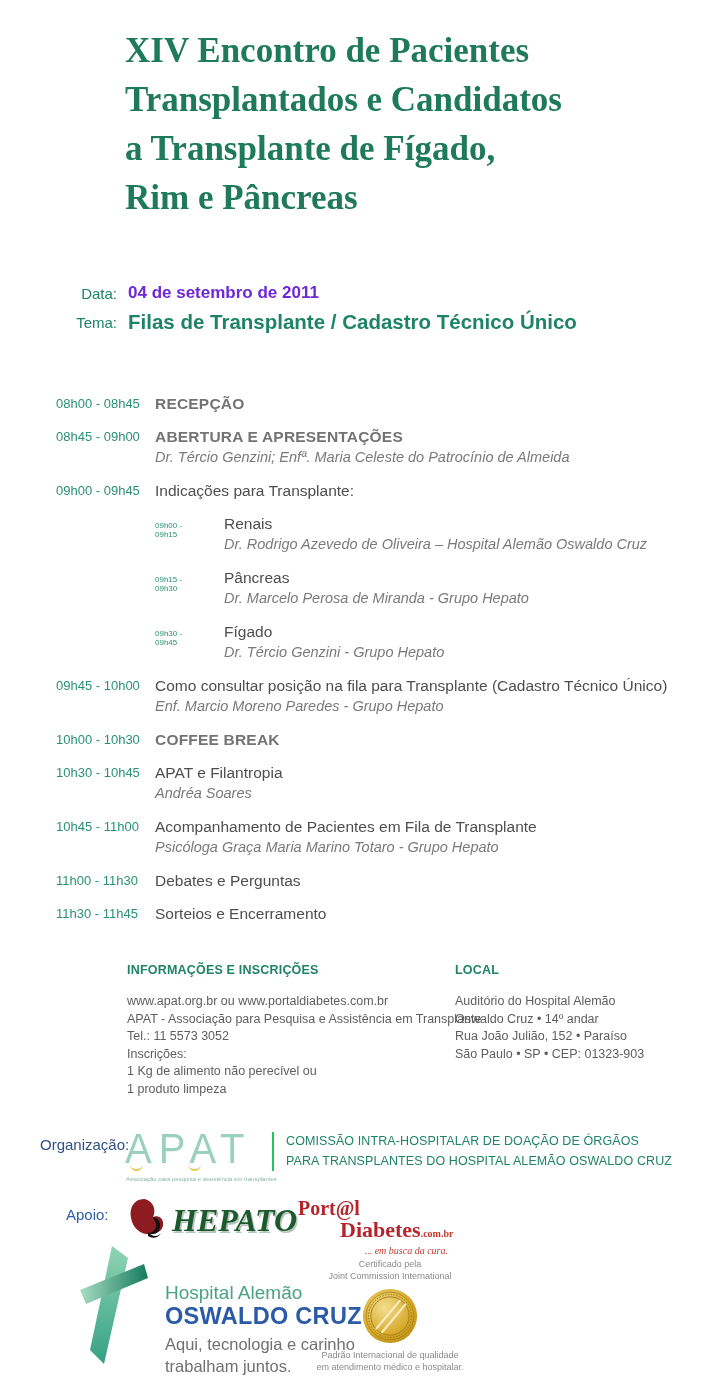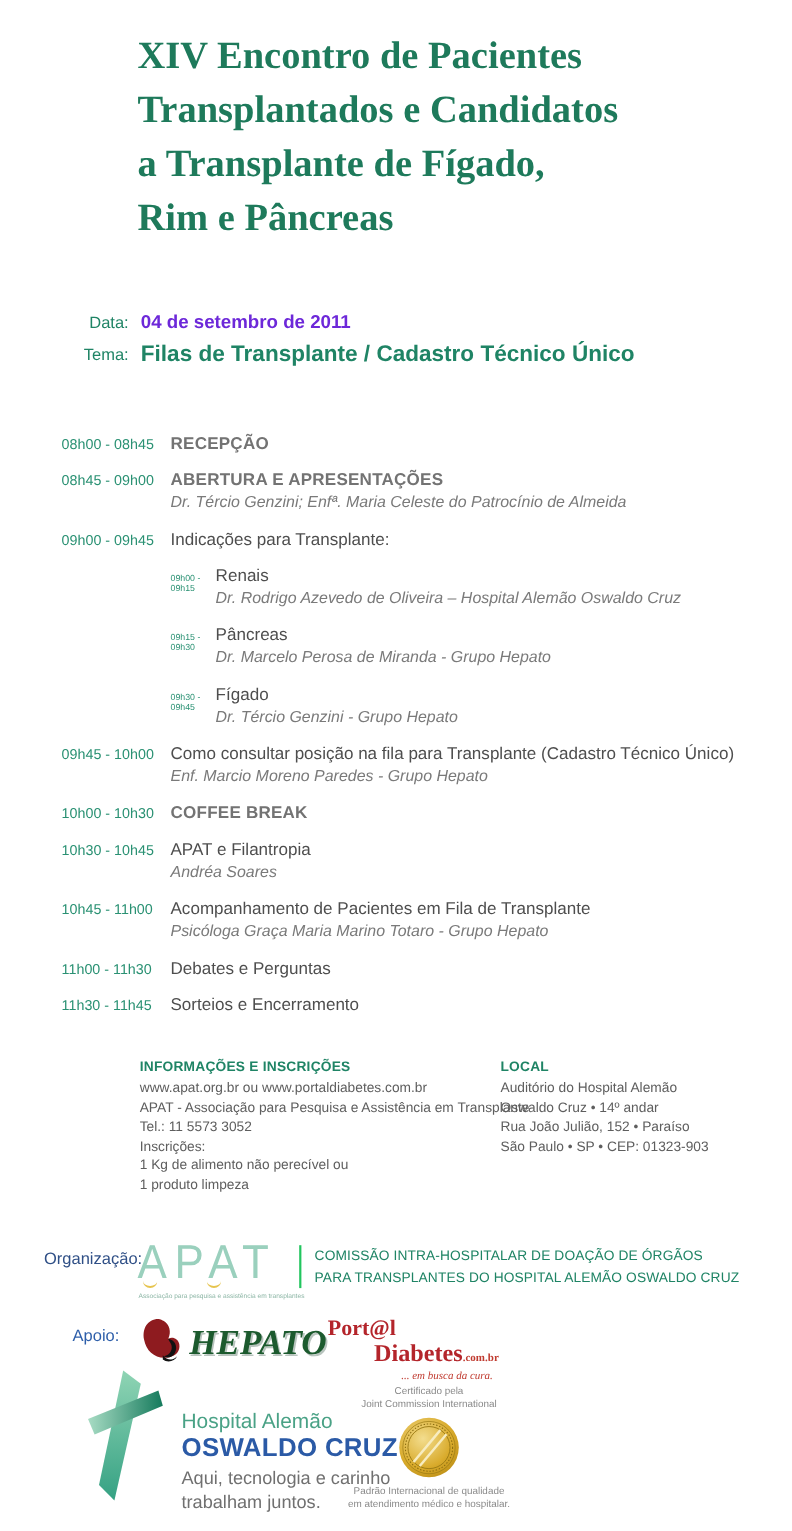--- a/index.html
+++ b/index.html
@@ -19,27 +19,27 @@
   .mv2{margin-left:11px;color:#1f8465;font-size:20.5px;font-weight:700;}
 
   
   .schedule{position:absolute;left:0;top:393px;width:720px;}
   .srow{display:flex;padding-left:28px;margin-bottom:12px;}
   .srow .time{width:99px;color:#2a9173;font-size:13px;padding-top:3px;flex-shrink:0;margin-left:28px;}
   .srow .body{flex:1;max-width:575px;}
   .stitle{color:#4e4e4e;font-size:15.5px;line-height:21px;}
   .stitle.hl{color:#737373;font-weight:700;letter-spacing:0.2px;}
   .speaker{color:#7a7a7a;font-size:14.5px;line-height:21px;font-style:italic;}
-  .srow.sub{padding-left:127px;}
+  .srow.sub{padding-left:127px;gap:28px;}
   .srow.sub .time{width:41px;font-size:8px;padding-top:8px;}
 
   
   .info{position:absolute;left:127px;top:963px;}
   .local{position:absolute;left:455px;top:963px;}
-  .blk-header{color:#1f8465;font-weight:700;font-size:12.5px;margin-bottom:4px;letter-spacing:0.2px;}
+  .blk-header{color:#1f8465;font-weight:700;font-size:12.5px;margin-bottom:16px;letter-spacing:0.2px;}
   .blk-line{color:#5e5e5e;font-size:12.5px;line-height:17.5px;white-space:nowrap;}
 
   
   .org{position:absolute;left:0;top:1122px;width:648px;height:72px;padding-left:12px;}
   .org-label{position:absolute;left:40px;top:14px;color:#2f4f86;font-size:15px;}
   .apat-logo{position:absolute;left:125px;top:2px;width:125px;height:62px;}
   .apat-letters{font-size:40px;line-height:44px;color:#9ad0bd;letter-spacing:7px;transform:scaleY(1.08);transform-origin:top left;}
   .smile{position:absolute;width:13px;height:7px;border-bottom:2px solid #e6c44e;border-radius:0 0 12px 12px;}
   .s1{left:5px;top:38px;}
   .s2{left:63px;top:38px;}

